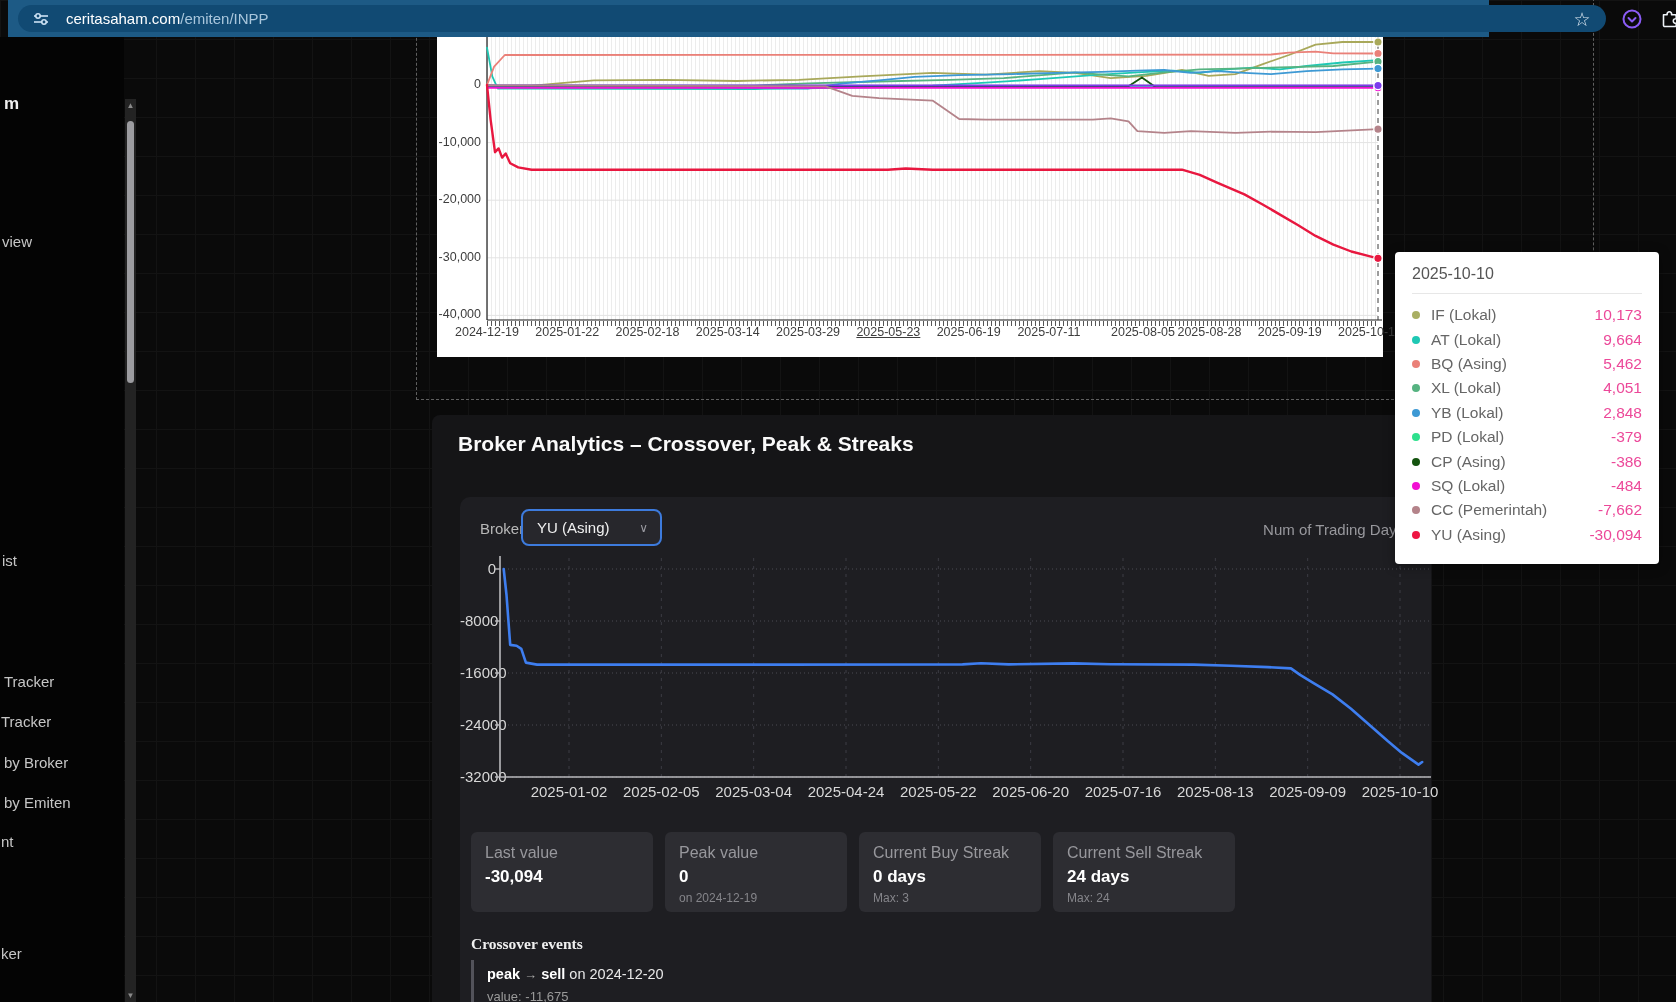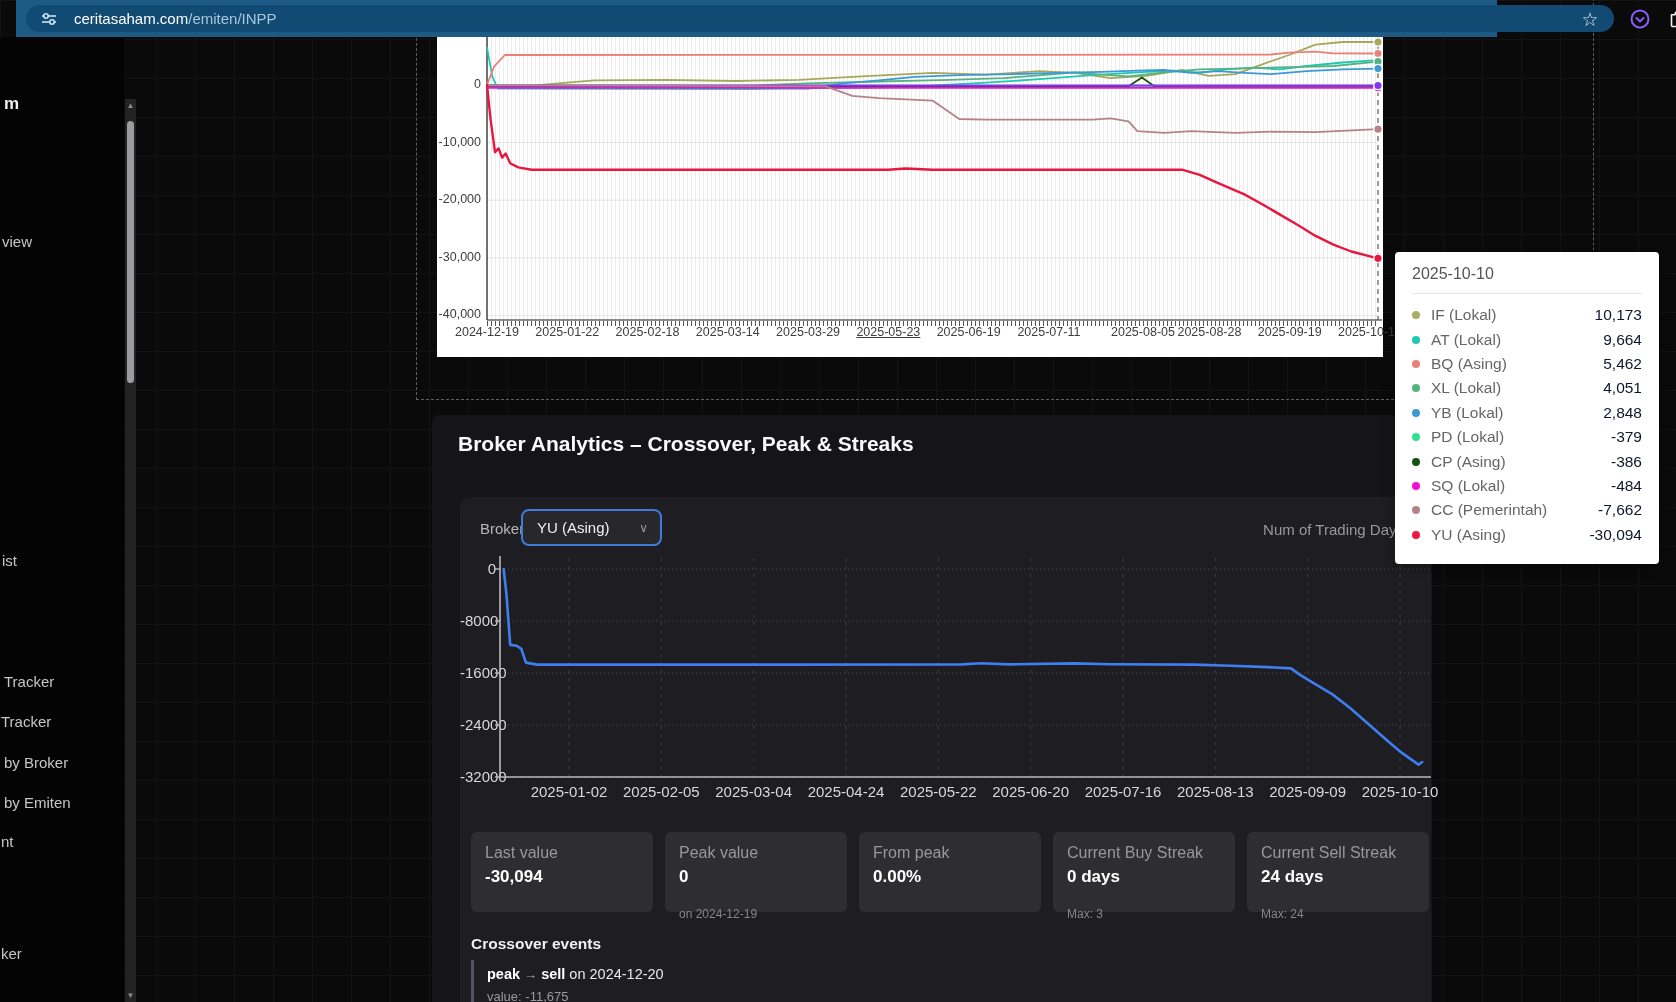--- a/index.html
+++ b/index.html
@@ -6,21 +6,21 @@
   html,body { width:1676px; height:1002px; overflow:hidden; background:#0a0a0a;
     font-family:"Liberation Sans", sans-serif; }
   body {
     background-color:#0a0a0a;
     background-image:linear-gradient(#131313 1px, transparent 1px),
                      linear-gradient(90deg,#131313 1px, transparent 1px);
     background-size:39px 39px;
     position:relative;
   }
   
-  .topbar { position:absolute; left:16px; top:0; width:1481px; height:37px; background:#1d5a85; z-index:40; }
+  .topbar { position:absolute; left:8px; top:0; width:1481px; height:37px; background:#1d5a85; z-index:40; }
   .urlpill { position:absolute; left:10px; top:5px; width:1588px; height:27px; border-radius:14px; background:#114a73;
     display:flex; align-items:center; }
   .urlicon { margin-left:14px; width:18px; height:18px; flex:0 0 auto; }
   .urltext { margin-left:16px; font-size:15px; color:#ffffff; white-space:nowrap; }
   .urltext .path { color:#a9c6dc; }
   .tb-star { position:absolute; left:1561px; top:6px; width:26px; height:26px; color:#dfe9f2; font-size:19px;
     display:flex; align-items:center; justify-content:center; }
   .tb-ext  { position:absolute; top:6px; width:26px; height:26px; display:flex; align-items:center; justify-content:center; }
   
   .sidebar { position:absolute; left:0; top:37px; width:124px; height:965px; background:#040404; z-index:10; }
@@ -42,43 +42,43 @@
   .c1-xlab { position:absolute; top:288px; width:84px; margin-left:-42px; text-align:center; font-size:12.5px; color:#3d3d3d; }
   .c1-svg { position:absolute; left:0; top:0; }
   
   .tooltip { position:absolute; left:1395px; top:252px; width:264px; min-height:312px; background:#ffffff;
     border-radius:4px; box-shadow:0 2px 12px rgba(0,0,0,.4); z-index:60; padding:13px 17px 12px 17px; }
   .tt-title { font-size:16px; color:#555; }
   .tt-hr { height:1px; background:#e7e7e7; margin:10px 0 9px 0; }
   .tt-row { display:flex; align-items:center; height:24.4px; font-size:15.5px; }
   .tt-dot { width:8px; height:8px; border-radius:50%; margin-right:11px; flex:0 0 auto; }
   .tt-lab { color:#666; flex:1 1 auto; }
-  .tt-val { color:#0f172a; text-align:right; }
+  .tt-val { color:#ec4899; text-align:right; }
   
   .section { position:absolute; left:432px; top:415px; width:1000px; height:600px; background:#151517; border-radius:8px; z-index:6; }
   .sec-title { position:absolute; left:458px; top:432px; font-size:21px; font-weight:bold; color:#fafafa; z-index:7; }
   .innercard { position:absolute; left:460px; top:497px; width:971px; height:520px; background:#1e1e22; border-radius:10px; z-index:7; }
   .broker-lab { position:absolute; left:480px; top:520px; font-size:15px; color:#b8b8b8; z-index:8; }
   .broker-sel { position:absolute; left:521px; top:509px; width:141px; height:37px; background:#27272c;
     border:2px solid #3d7bdd; border-radius:8px; z-index:8; display:flex; align-items:center; }
   .broker-sel .val { margin-left:14px; font-size:15px; color:#f0f0f0; flex:1; }
   .broker-sel .chev { margin-right:12px; color:#9a9aa0; font-size:12px; }
   .numdays { position:absolute; left:1184px; top:521px; width:220px; text-align:right; font-size:15px; color:#98989d; z-index:8; white-space:nowrap; overflow:hidden; }
   
   .chart2 { position:absolute; left:460px; top:520px; width:971px; height:292px; z-index:8; }
   .c2-ylab { position:absolute; width:36px; text-align:right; font-size:15px; color:#d8d8d8; }
   .c2-xlab { position:absolute; top:263px; width:96px; margin-left:-48px; text-align:center; font-size:15px; color:#d8d8d8; }
   
   .stats { position:absolute; left:471px; top:832px; display:flex; gap:12px; z-index:8; }
   .stat { width:182px; height:80px; background:#2d2d32; border-radius:6px; padding:12px 14px 8px 14px; }
   .stat .lab { font-size:16px; color:#97979c; }
   .stat .val { font-size:17px; font-weight:bold; color:#ffffff; margin-top:5px; }
-  .stat .sub { font-size:12px; color:#85858a; margin-top:20px; }
-  
-  .cross-title { position:absolute; left:471px; top:935px; font-size:15.5px; font-weight:bold; color:#f0f0f0; z-index:8; }
+  .stat .sub { font-size:12px; color:#85858a; margin-top:4px; }
+  
+  .cross-title { position:absolute; left:471px; top:935px; font-size:15.5px; font-weight:bold; color:#f0f0f0; z-index:8;font-family:Liberation Serif, serif; }
   .cross-event { position:absolute; left:471px; top:960px; height:46px; border-left:3px solid #53535b; padding-left:13px; z-index:8; }
   .ce-line1 { font-size:14.5px; color:#e8e8e8; margin-top:6px; }
   .ce-line1 b { color:#ffffff; }
   .ce-arrow { color:#aaaaaa; font-size:13px; }
   .ce-line2 { font-size:13px; color:#9a9a9a; margin-top:7px; }
 </style>
 </head>
 <body>
 
 <div class="topbar">
@@ -298,25 +298,20 @@
       <div class="lab">Last value</div>
       <div class="val">-30,094</div>
       <div class="sub"></div>
     </div>
     <div class="stat">
       <div class="lab">Peak value</div>
       <div class="val">0</div>
       <div class="sub">on 2024-12-19</div>
     </div>
     <div class="stat">
-      <div class="lab">From peak</div>
-      <div class="val">0.00%</div>
-      <div class="sub"></div>
-    </div>
-    <div class="stat">
       <div class="lab">Current Buy Streak</div>
       <div class="val">0 days</div>
       <div class="sub">Max: 3</div>
     </div>
     <div class="stat">
       <div class="lab">Current Sell Streak</div>
       <div class="val">24 days</div>
       <div class="sub">Max: 24</div>
     </div>
   </div>

